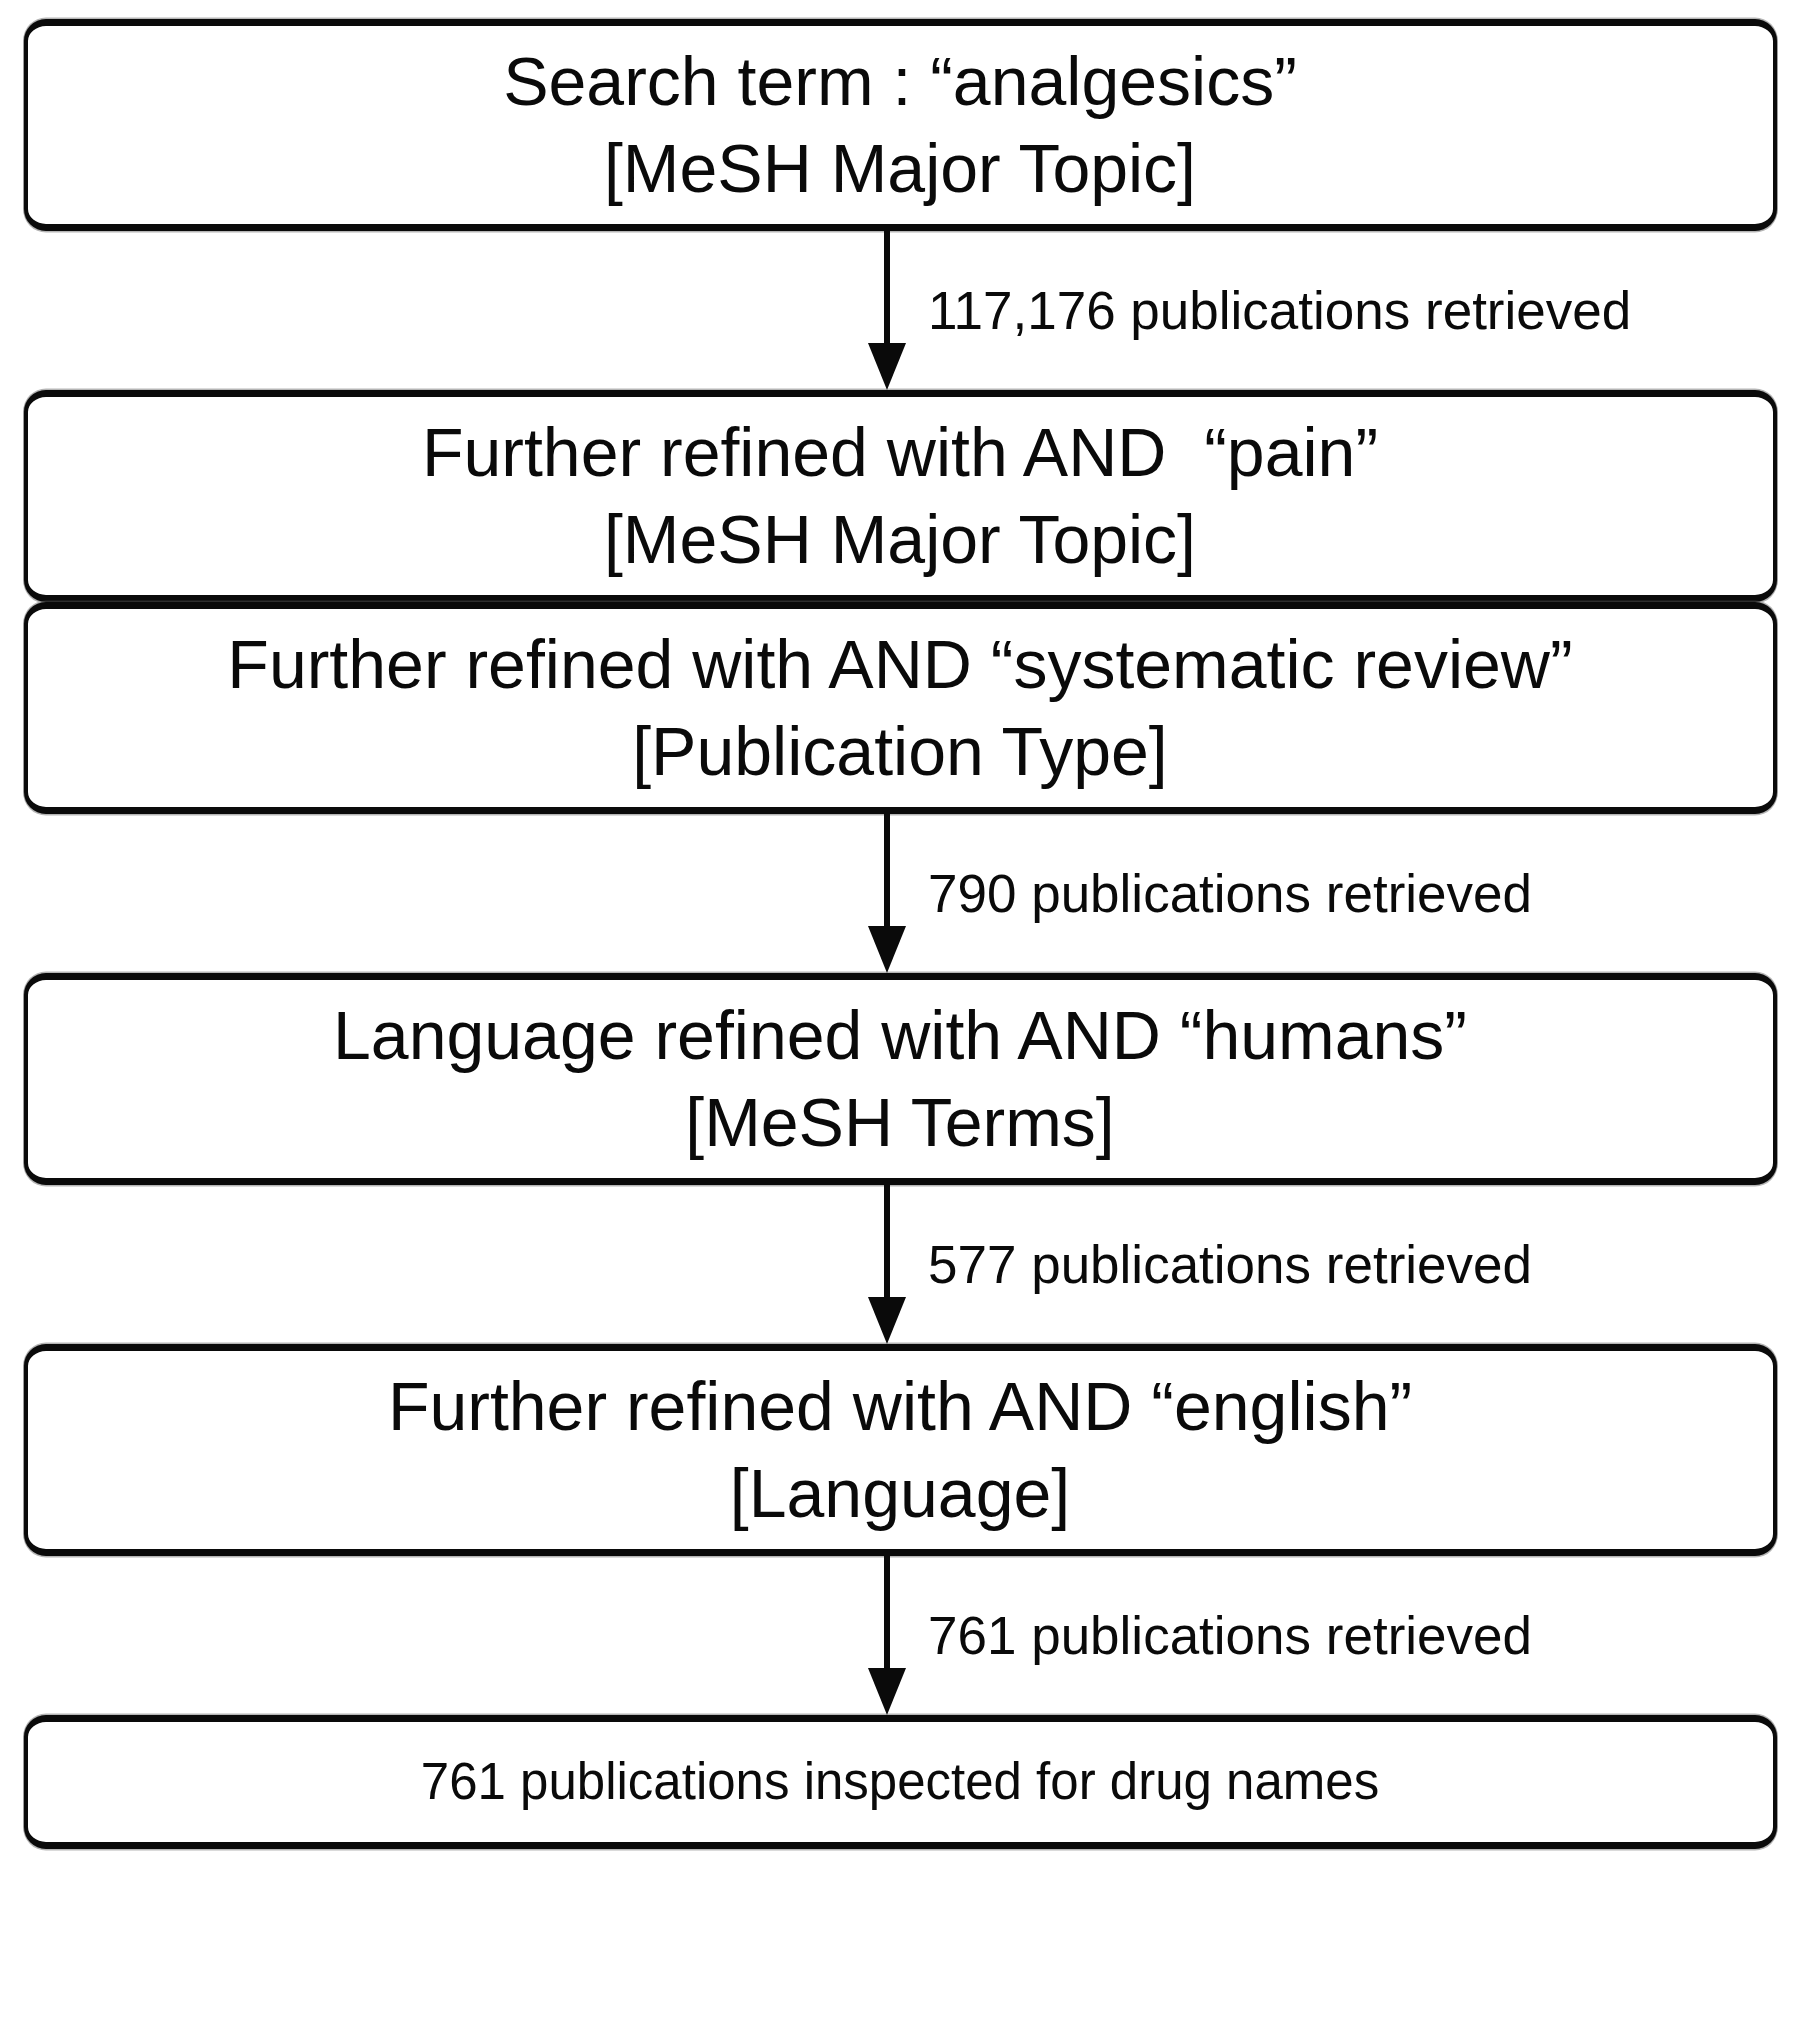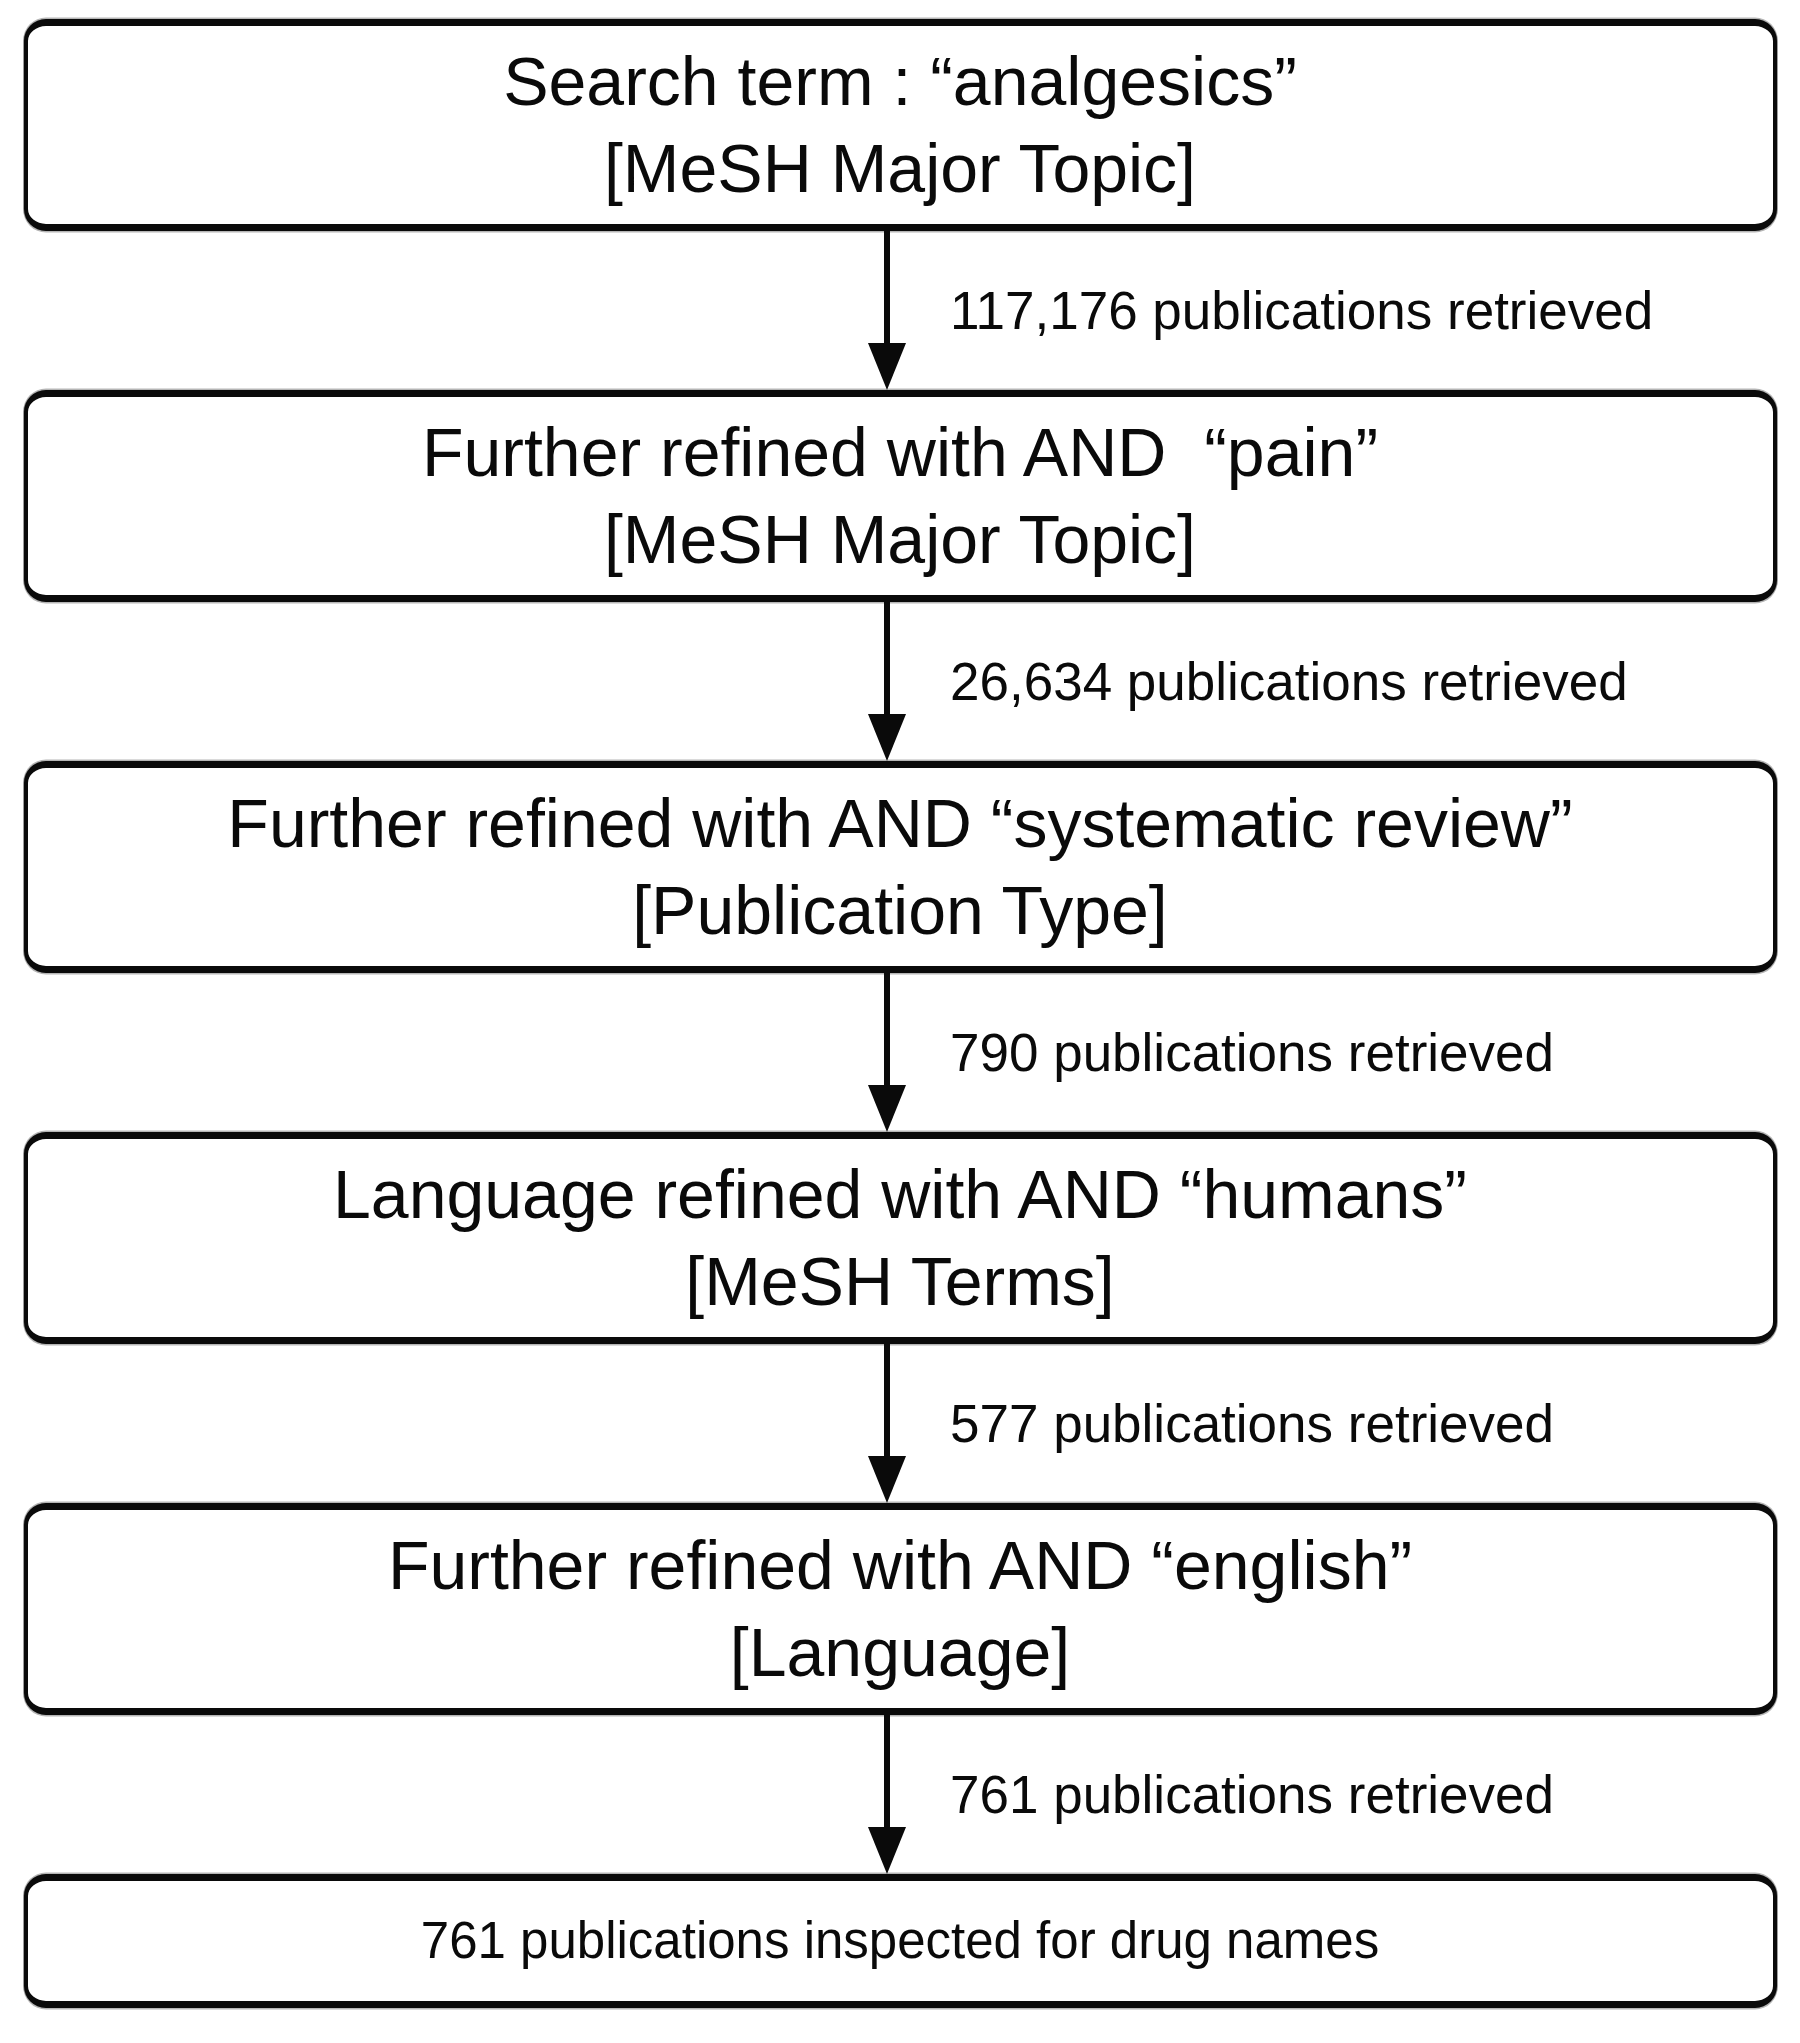--- a/index.html
+++ b/index.html
@@ -75,21 +75,21 @@
     transform: translateX(-50%);
     bottom: 0;
     width: 0;
     height: 0;
     border-left: 19.5px solid transparent;
     border-right: 19.5px solid transparent;
     border-top: 47px solid #0a0a0a;
   }
   .connector-label {
     position: absolute;
-    left: 950px;
+    left: 928px;
     top: 50%;
     transform: translateY(-50%);
     font-size: 53px;
     white-space: nowrap;
     color: #0a0a0a;
   }
 </style>
 </head>
 <body>
 
@@ -107,27 +107,20 @@
         <div class="arrow-head"></div>
       </div>
       <div class="connector-label">117,176 publications retrieved</div>
     </div>
 
     <div class="box">
       <div class="box-line">Further refined with AND  “pain”</div>
       <div class="box-line">[MeSH Major Topic]</div>
     </div>
 
-    <div class="connector">
-      <div class="arrow">
-        <div class="arrow-line"></div>
-        <div class="arrow-head"></div>
-      </div>
-      <div class="connector-label">26,634 publications retrieved</div>
-    </div>
 
     <div class="box">
       <div class="box-line">Further refined with AND “systematic review”</div>
       <div class="box-line">[Publication Type]</div>
     </div>
 
     <div class="connector">
       <div class="arrow">
         <div class="arrow-line"></div>
         <div class="arrow-head"></div>

